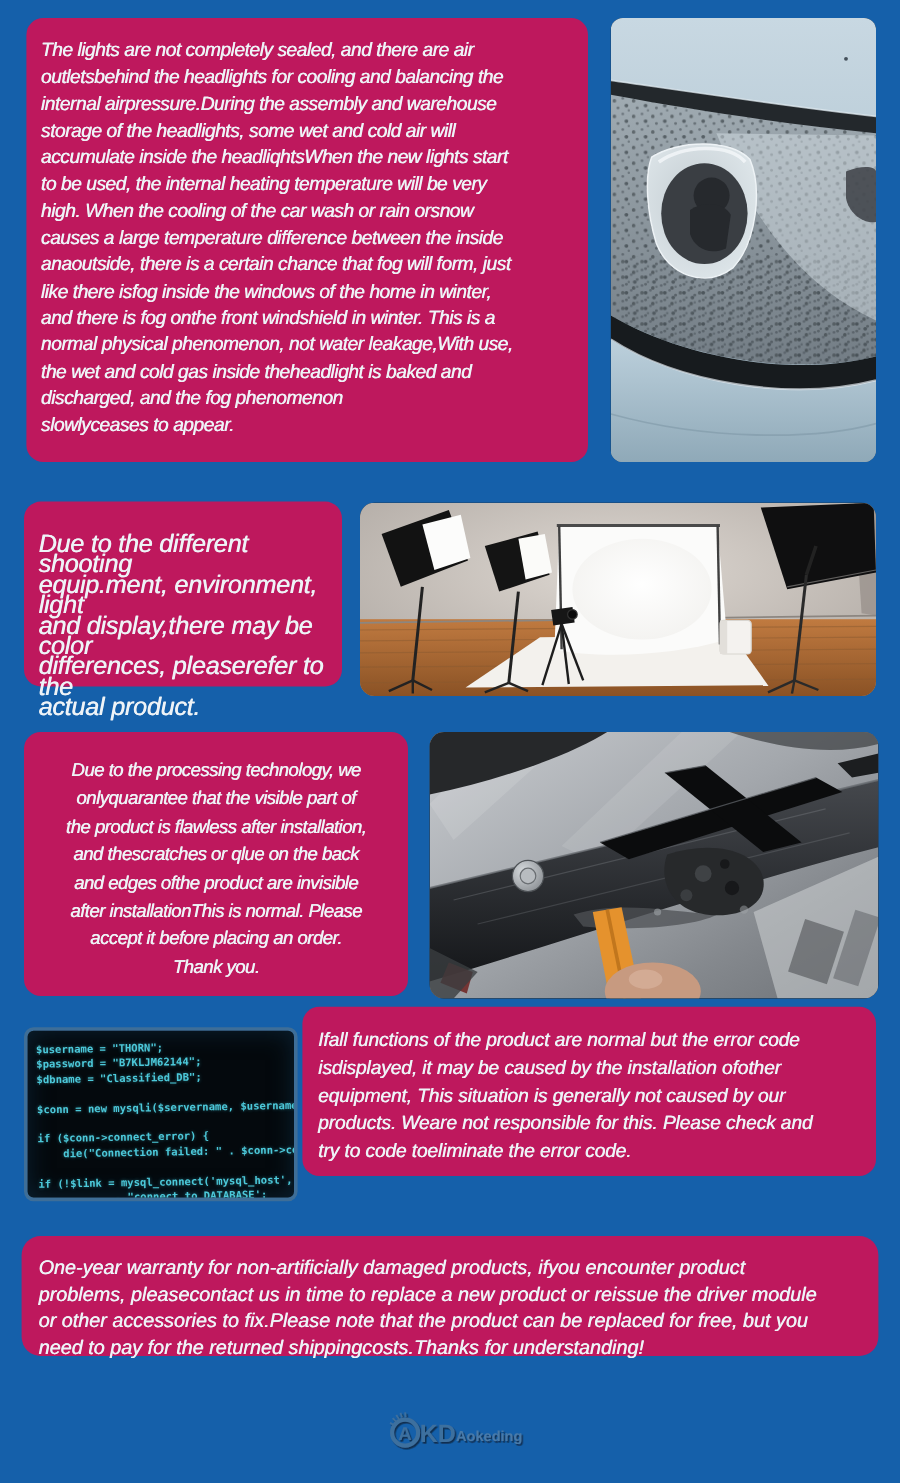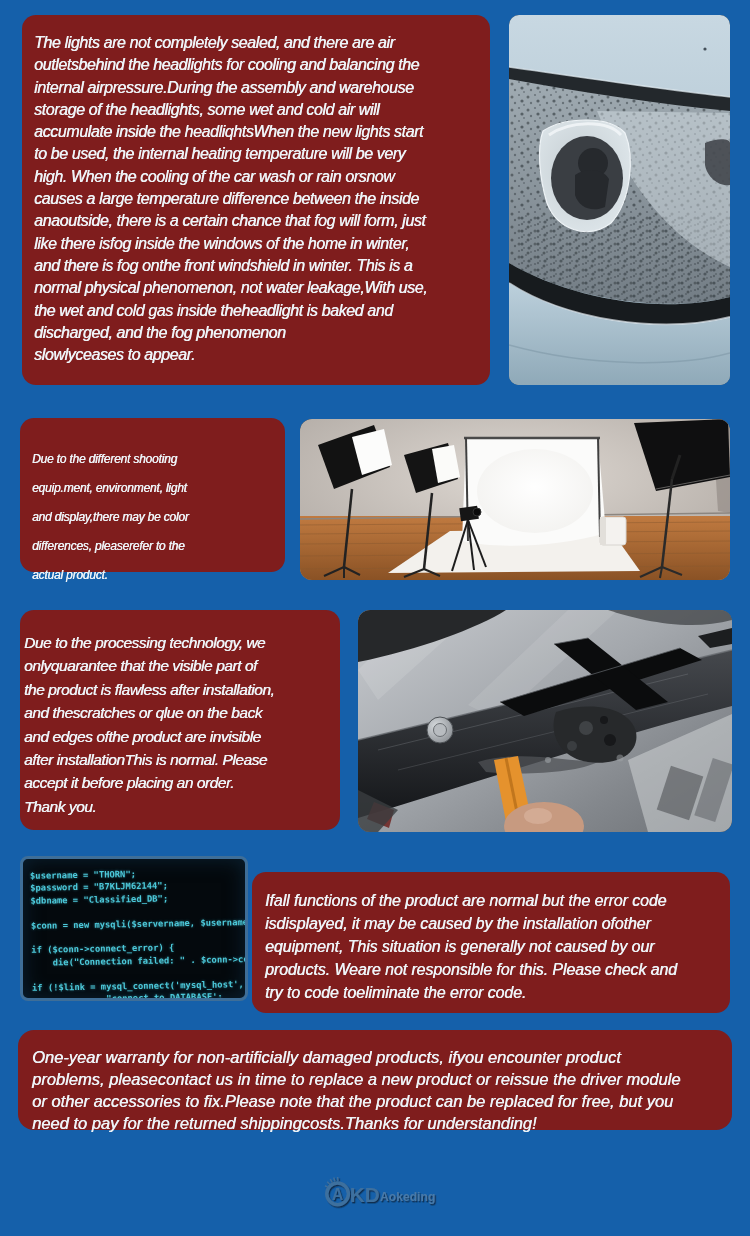--- a/index.html
+++ b/index.html
@@ -2,59 +2,59 @@
 <html><head>
 <meta charset="utf-8">
 <style>
   html,body{margin:0;padding:0;}
   body{
     width:750px;height:1236px;position:relative;overflow:hidden;
     background:#1560aa;
     font-family:"Liberation Sans","DejaVu Sans",sans-serif;
   }
   .panel{
-    position:absolute;background:#7f1d1d;border-radius:14px;box-sizing:border-box;
+    position:absolute;background:#be185d;border-radius:14px;box-sizing:border-box;
   }
   .notice{
     margin:0;color:#eef3f7;font-style:italic;white-space:pre-line;
     text-shadow:0.4px 0 currentColor;
   }
   .photo{
     position:absolute;margin:0;overflow:hidden;border-radius:11px;background:#222;
   }
   .photo svg{display:block;width:100%;height:100%;}
 
   #panel-fog{left:22px;top:15px;width:468px;height:370px;padding:17px 12px 0;}
   #panel-fog .notice{font-size:16px;line-height:22.3px;letter-spacing:-0.4px;}
 
   #photo-fog{left:509px;top:15px;width:221px;height:370px;border-radius:10px;}
 
   #panel-color{left:20px;top:418px;width:265px;height:154px;padding:27px 12px 0;}
-  #panel-color .notice{font-size:12px;line-height:29px;letter-spacing:-0.2px;}
+  #panel-color .notice{font-size:21px;line-height:17px;letter-spacing:-0.2px;}
 
   #photo-studio{left:300px;top:419px;width:430px;height:161px;border-radius:12px;}
 
-  #panel-process{left:20px;top:610px;width:320px;height:220px;padding:21px 4px 0;}
+  #panel-process{left:20px;top:610px;width:320px;height:220px;padding:21px 28px 0;text-align:center;}
   #panel-process .notice{font-size:15.5px;line-height:23.4px;letter-spacing:-0.45px;}
 
   #photo-glue{left:358px;top:610px;width:374px;height:222px;border-radius:12px;}
 
   #photo-code{
     left:20px;top:856px;width:228px;height:145px;border-radius:8px;
     background:#04090d;border:3px solid #3e6e98;box-sizing:border-box;
     box-shadow:inset 0 0 20px #0b2233;
   }
   #photo-code pre{
     margin:0;padding:9px 0 0 8px;white-space:pre;overflow:hidden;
     font-family:"DejaVu Sans Mono","Liberation Mono",monospace;
     font-size:8.8px;line-height:12.4px;font-weight:bold;color:#4cc9da;
     text-shadow:0 0 3px rgba(80,210,230,.45);transform:rotate(-1deg);
   }
 
-  #panel-error{left:252px;top:872px;width:478px;height:141px;padding:17px 13px 0;}
+  #panel-error{left:252px;top:839px;width:478px;height:141px;padding:17px 13px 0;}
   #panel-error .notice{font-size:16px;line-height:23px;letter-spacing:-0.1px;}
 
   #panel-warranty{left:18px;top:1030px;width:714px;height:100px;padding:16px 14px 0;border-radius:16px;}
   #panel-warranty .notice{font-size:16.5px;line-height:22px;letter-spacing:0;}
 
   #brand-logo{position:absolute;left:322px;top:1174px;width:130px;height:38px;}
   #brand-logo svg{display:block;width:100%;height:100%;}
 </style>
 </head>
 <body>

